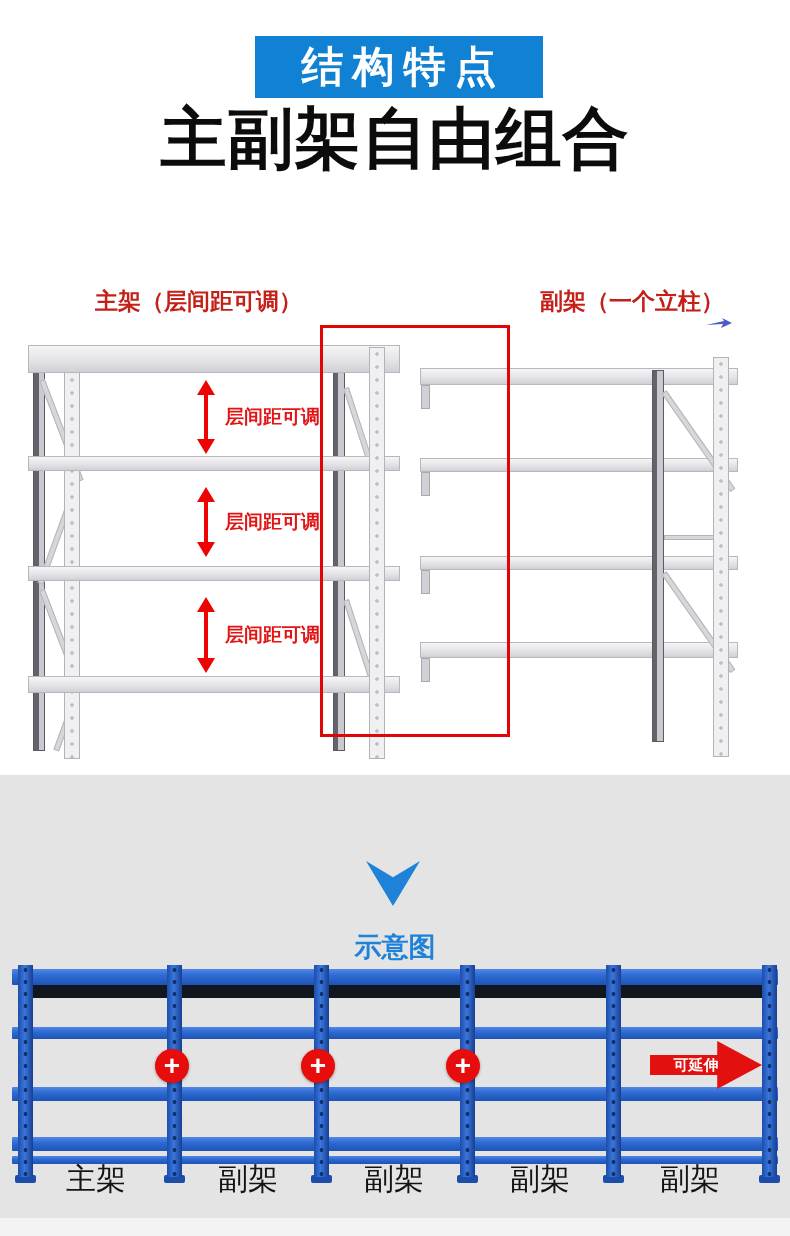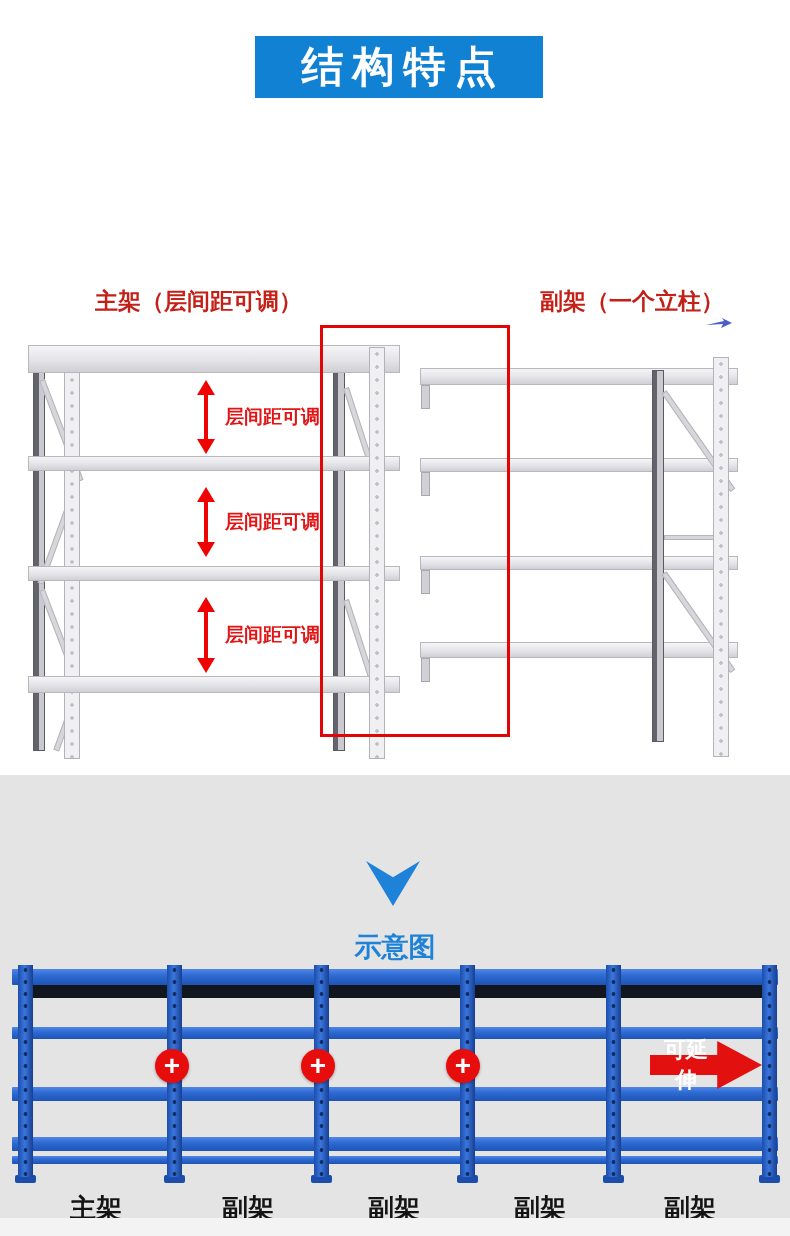--- a/index.html
+++ b/index.html
@@ -67,31 +67,32 @@
   .bpost{position:absolute;top:0;width:15px;height:212px;background:
       radial-gradient(circle at 50% 5px,#0e2c66 1.6px,transparent 2.2px) 0 0/100% 12px,
       linear-gradient(90deg,#1c4dab,#3a76dc 45%,#173f92);}
   .bfoot{position:absolute;top:210px;width:21px;height:8px;background:#1c4dab;border-radius:2px;}
   .plus{position:absolute;top:84px;width:34px;height:34px;border-radius:50%;background:#e80d0d;
     color:#fff;display:flex;align-items:center;justify-content:center;font-size:28px;font-weight:700;
     box-shadow:0 1px 3px rgba(0,0,0,.35);line-height:1;}
   .extend{position:absolute;left:638px;top:74px;width:112px;height:52px;}
   .extend .shape{position:absolute;inset:0;background:#e31010;
     clip-path:polygon(0 31%,60% 31%,60% 4%,100% 50%,60% 96%,60% 69%,0 69%);}
-  .extend span{position:absolute;left:6px;top:50%;transform:translateY(-50%);width:60px;text-align:center;
-    color:#fff;font-size:22px;font-weight:700;}
-  .bay-label{position:absolute;top:416px;transform:translateX(-50%);font-size:26px;font-weight:700;color:#141414;}
+  .extend span{position:absolute;left:16px;top:50%;transform:translateY(-50%);width:60px;text-align:center;
+    color:#fff;font-size:15px;font-weight:700;}
+  .bay-label{position:absolute;top:384px;transform:translateX(-50%);font-size:30px;font-weight:400;color:#141414;}
   .footer-strip{position:absolute;left:0;top:443px;width:790px;height:18px;background:#f3f3f4;}
 </style>
 </head>
 <body>
 
 <div class="page">
 
   <div class="badge">结构特点</div>
+  <h1 class="title">主副架自由组合</h1>
   <p class="desc">
     <br>
   </p>
   <div class="cmp-label cmp-left">主架（层间距可调）</div>
   <div class="cmp-label cmp-right">副架（一个立柱）</div>
 
   <div class="illus">
 
     <div class="post-dark" style="left:33px;top:28px;width:12px;height:398px;"></div>
     <div class="brace" style="left:42px;top:52px;width:108px;transform:rotate(69deg);"></div>

